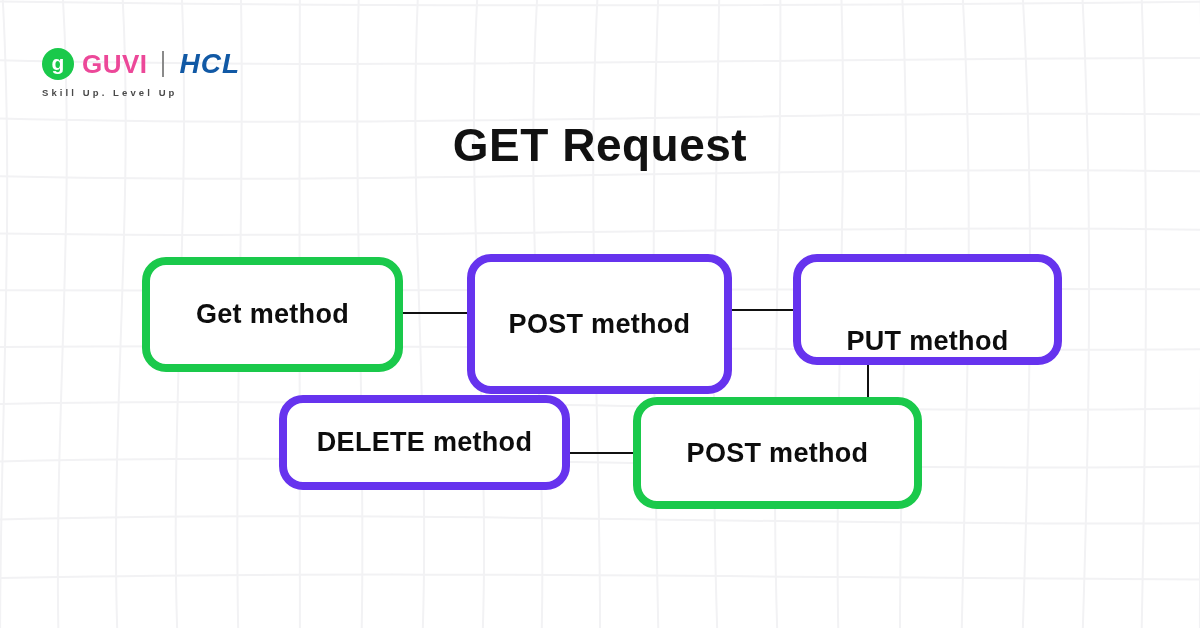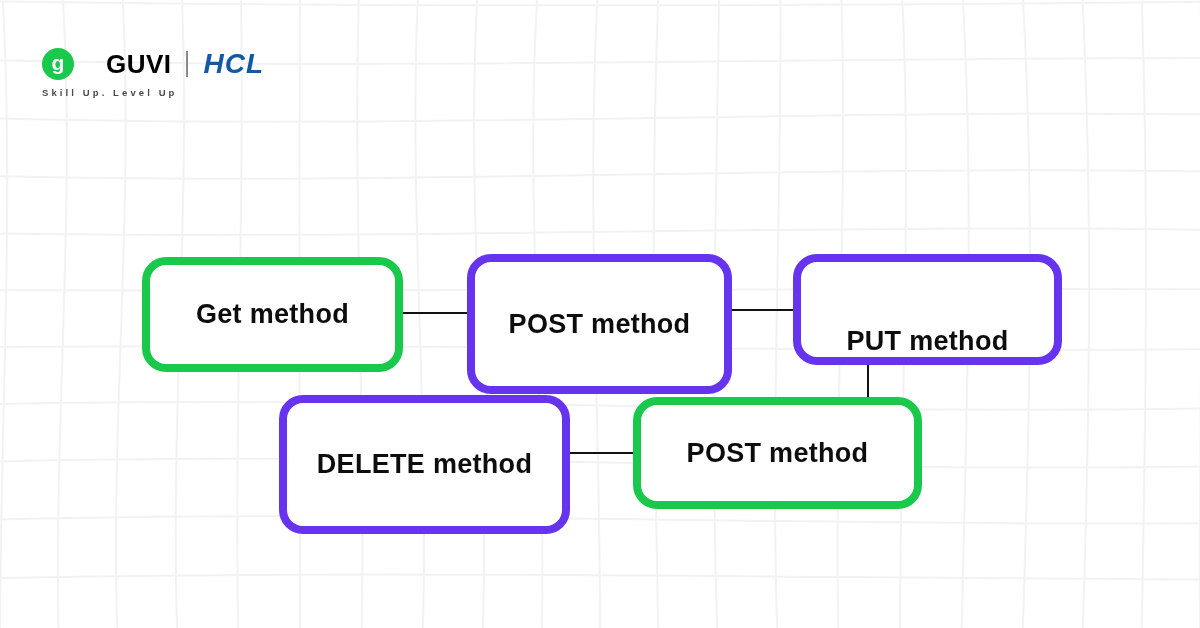--- a/index.html
+++ b/index.html
@@ -52,22 +52,21 @@
     color: #ffffff;
     font-size: 21px;
     font-weight: 700;
     line-height: 1;
     transform: translateY(-2px);
   }
   .guvi-text {
     font-size: 26px;
     font-weight: 700;
     letter-spacing: 0.5px;
-    color: #000000;
-    margin-left: 24px;
+    color: #ec4899;
   }
   .logo-divider {
     width: 2px;
     height: 26px;
     background: #8a8a8a;
     margin: 0 8px 0 6px;
   }
   .hcl-text {
     font-size: 28px;
     font-weight: 700;
@@ -106,21 +105,21 @@
     align-items: center;
     justify-content: center;
     font-size: 27px;
     font-weight: 700;
     color: #0d0d0d;
     letter-spacing: 0.3px;
   }
   #node-get    { left: 142px; top: 257px; width: 261px; height: 115px; }
   #node-post   { left: 467px; top: 254px; width: 265px; height: 140px; }
   #node-put    { left: 793px; top: 254px; width: 269px; height: 111px; align-items: flex-end; }
-  #node-delete { left: 279px; top: 395px; width: 291px; height: 139px; }
+  #node-delete { left: 279px; top: 395px; width: 291px; height: 95px; }
   #node-patch  { left: 633px; top: 397px; width: 289px; height: 112px; }
 
   
   .connector {
     position: absolute;
     background: var(--connector, #111111);
   }
   #conn-get-post    { left: 403px; top: 312px; width: 64px; height: 2px; }
   #conn-post-put    { left: 732px; top: 309px; width: 61px; height: 2px; }
   #conn-put-patch   { left: 867px; top: 365px; width: 2px;  height: 32px; }
@@ -172,20 +171,21 @@
       <span class="guvi-mark">
         <span>g</span>
       </span>
       <span class="guvi-text">GUVI</span>
       <span class="logo-divider"></span>
       <span class="hcl-text">HCL</span>
     </div>
     <div class="tagline">Skill Up. Level Up</div>
   </header>
 
+  <h1 class="page-title">GET Request</h1>
 
   <div class="node" id="node-get" style="border-color: rgb(26, 201, 75);">
     <span>Get method</span>
   </div>
   <div class="node" id="node-post" style="border-color: rgb(102, 51, 238);">
     <span>POST method</span>
   </div>
   <div class="node" id="node-put" style="border-color: rgb(102, 51, 238);">
     <span>PUT method</span>
   </div>

